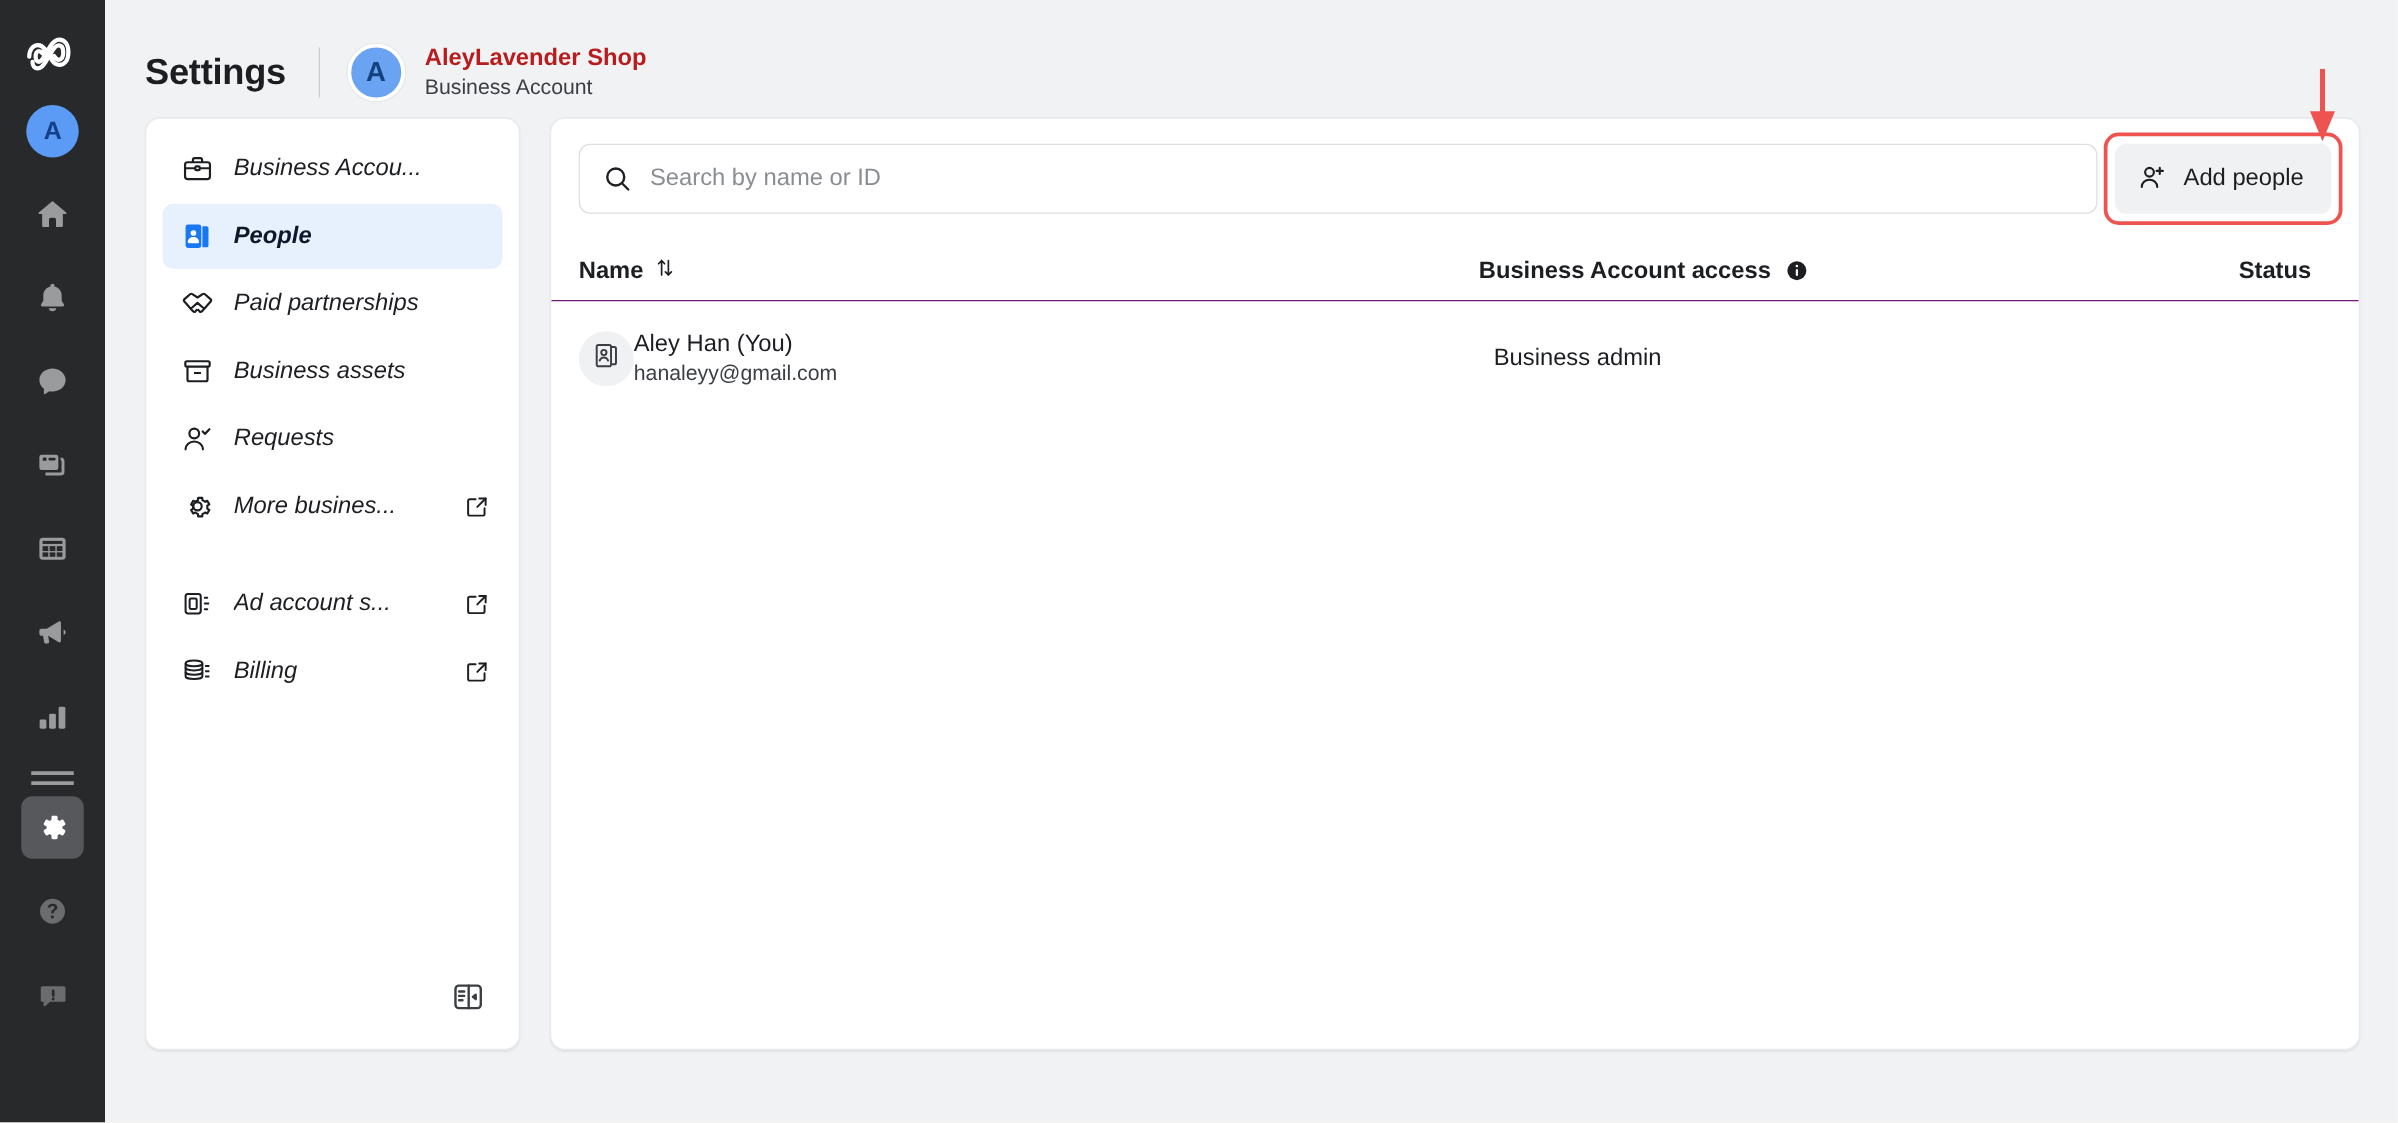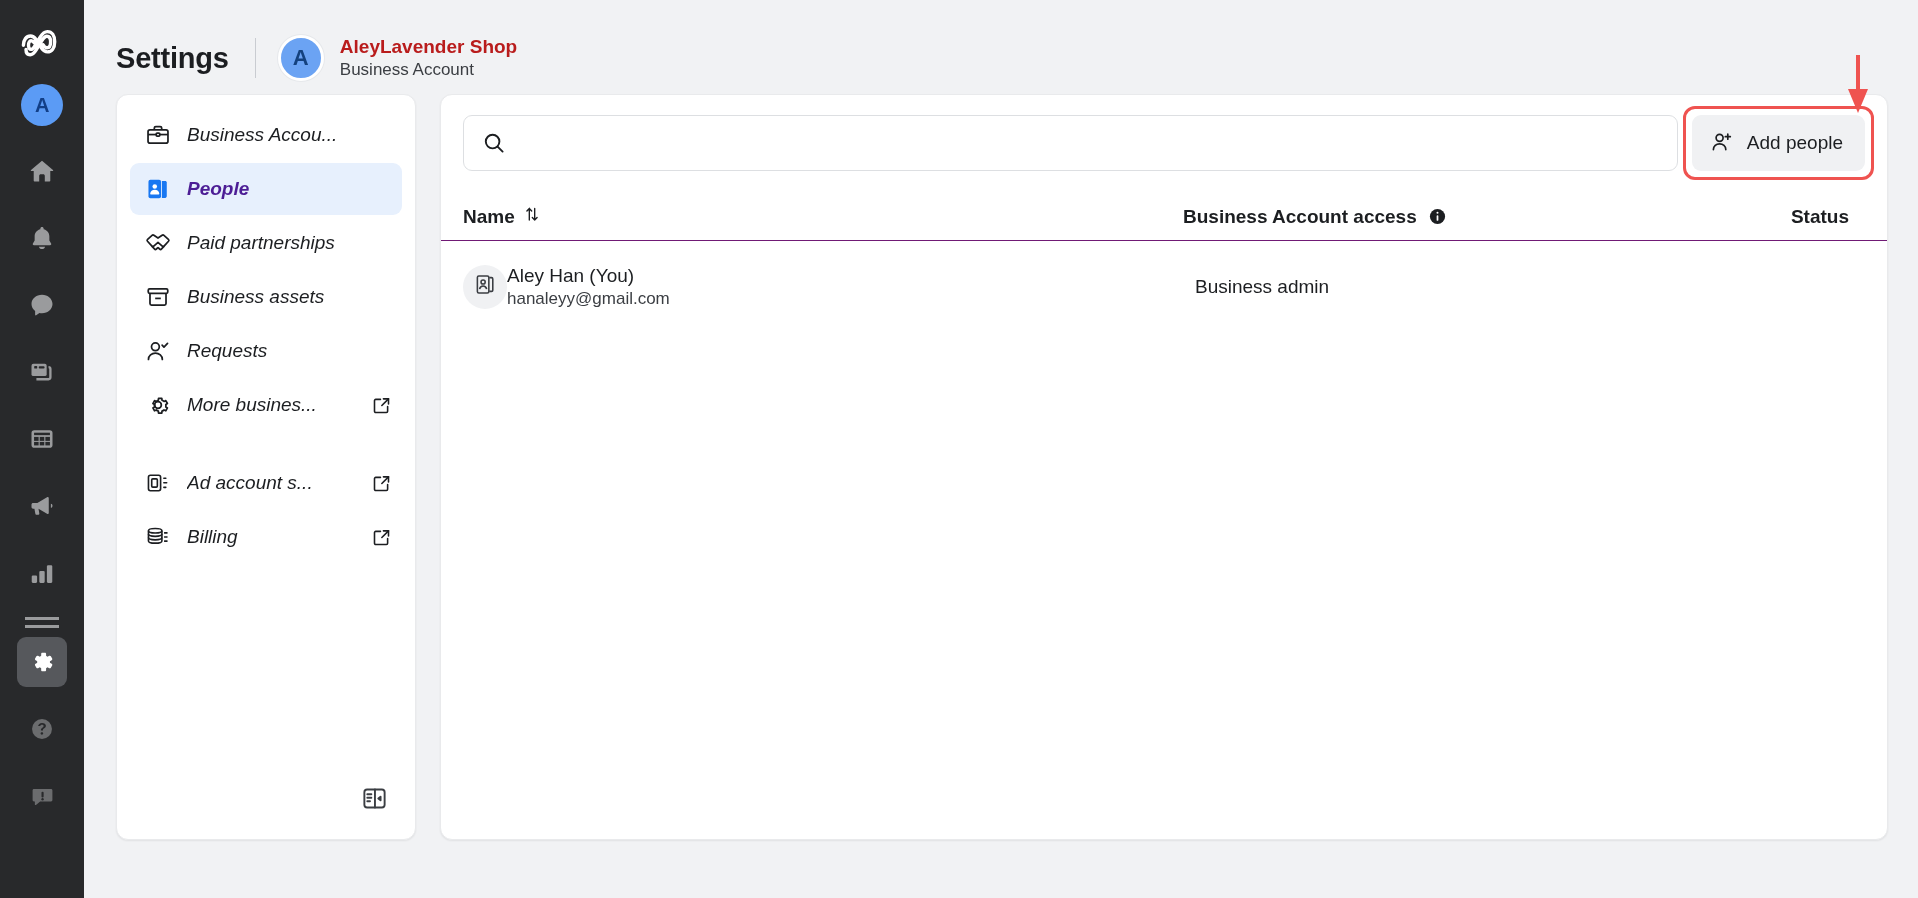--- a/index.html
+++ b/index.html
@@ -98,21 +98,21 @@
     padding: 0 10px 0 14px;
     cursor: pointer; margin-bottom: 2px;
     position: relative;
   }
   .nav-item.active { background: #e7f0fd; }
   .nav-ico { width: 27px; height: 27px; flex: 0 0 27px; display: flex; align-items: center; justify-content: center; margin-right: 16px; }
   .nav-label {
     font-size: 19px; color: #1c1e21; white-space: nowrap;
     overflow: hidden; text-overflow: ellipsis; flex: 1;
   }
-  .nav-item.active .nav-label { color: #4c1d95; font-weight: bold; }
+  .nav-item.active .nav-label { color: #0f172a; font-weight: bold; }
   .nav-ext { width: 22px; height: 22px; flex: 0 0 22px; margin-left: 6px; display: flex; align-items: center; justify-content: center; }
   .nav-gap { height: 24px; }
 
   .collapse-btn {
     position: absolute; bottom: 22px; right: 24px;
     width: 34px; height: 34px;
     display: flex; align-items: center; justify-content: center;
     cursor: pointer;
   }
 
@@ -452,20 +452,21 @@
       <div class="content-card">
 
         <div class="toolbar">
           <div class="search-box">
             <span class="search-ico">
               <svg width="24" height="24" viewBox="0 0 24 24" fill="none" stroke="#1c1e21" stroke-width="1.9" stroke-linecap="round">
                   <circle cx="10.6" cy="10.6" r="6.8"></circle>
                   <path d="M15.6 15.6 20.6 20.6"></path>
                 </svg>
             </span>
+            <input class="search-input" type="text" value="" placeholder="Search by name or ID" style="">
           </div>
 
           <div class="addpeople-wrap">
             <button class="addpeople">
               <span>
                 <svg width="24" height="24" viewBox="0 0 24 24" fill="none" stroke="#1c1e21" stroke-width="1.7" stroke-linecap="round" stroke-linejoin="round">
                     <circle cx="9.6" cy="7.8" r="3.5"></circle>
                     <path d="M3.4 19.6c0-3.3 2.8-5.8 6.2-5.8s6.2 2.5 6.2 5.8"></path>
                     <path d="M17.8 4.2v5M15.3 6.7h5"></path>
                   </svg>

